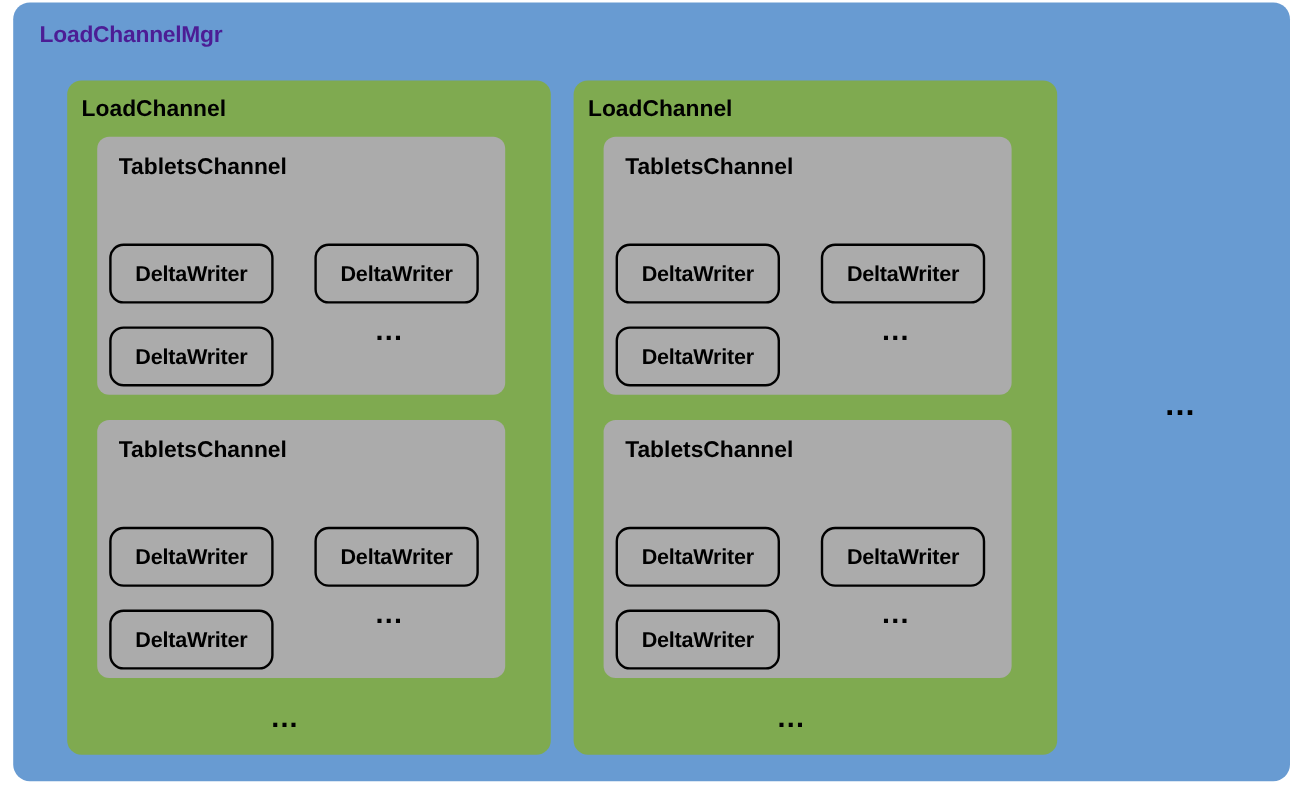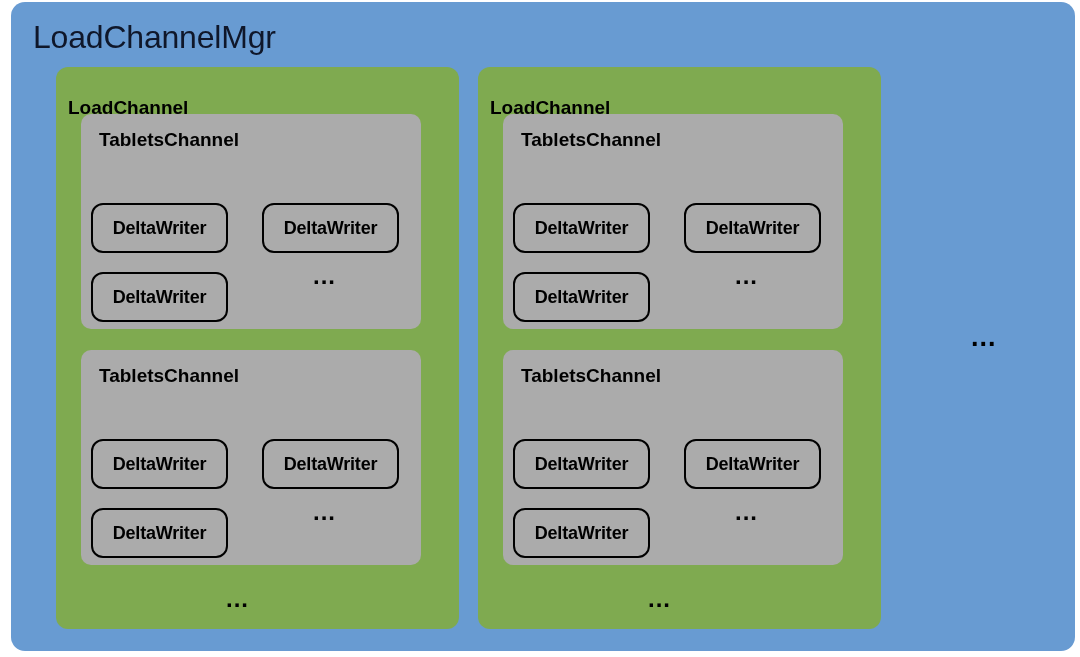--- a/index.html
+++ b/index.html
@@ -26,23 +26,23 @@
     width: 1064px;
     height: 649px;
     background: #689BD2;
     border-radius: 14px;
     box-sizing: border-box;
   }
   .mgr-title {
     position: absolute;
     left: 22px;
     top: 17px;
-    font-size: 32px;
-    font-weight: normal;
-    color: #0f172a;
+    font-size: 19px;
+    font-weight: bold;
+    color: #4c1d95;
     letter-spacing: -0.2px;
     white-space: nowrap;
   }
 
   
   .lc-box {
     position: absolute;
     top: 65px;
     width: 403px;
     height: 562px;
@@ -54,21 +54,20 @@
   .lc-box.col-1 { left: 467px; }
 
   .lc-title {
     position: absolute;
     left: 12px;
     top: 14px;
     font-size: 19px;
     font-weight: bold;
     color: #000000;
     white-space: nowrap;
-    margin-top: 16px;
   }
 
   
   .tc-box {
     position: absolute;
     left: 25px;
     width: 340px;
     height: 215px;
     background: #ABABAB;
     border-radius: 10px;

